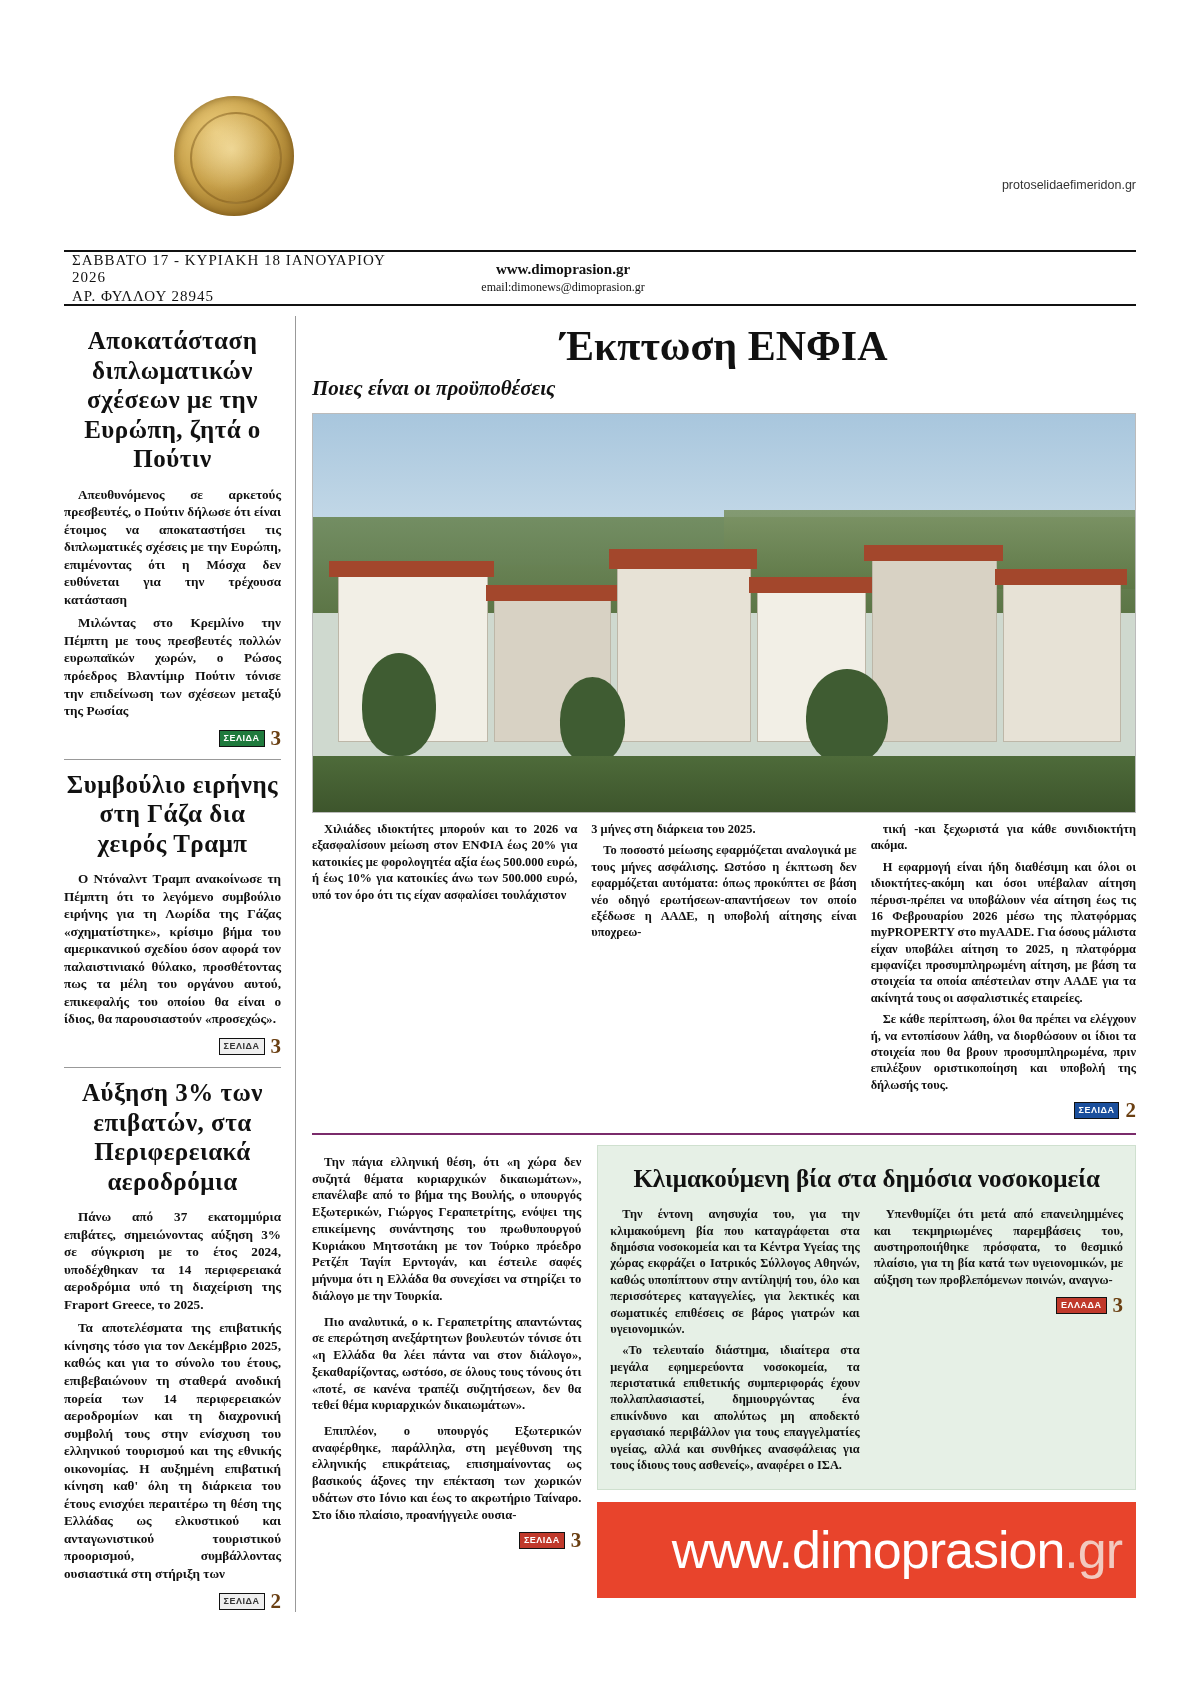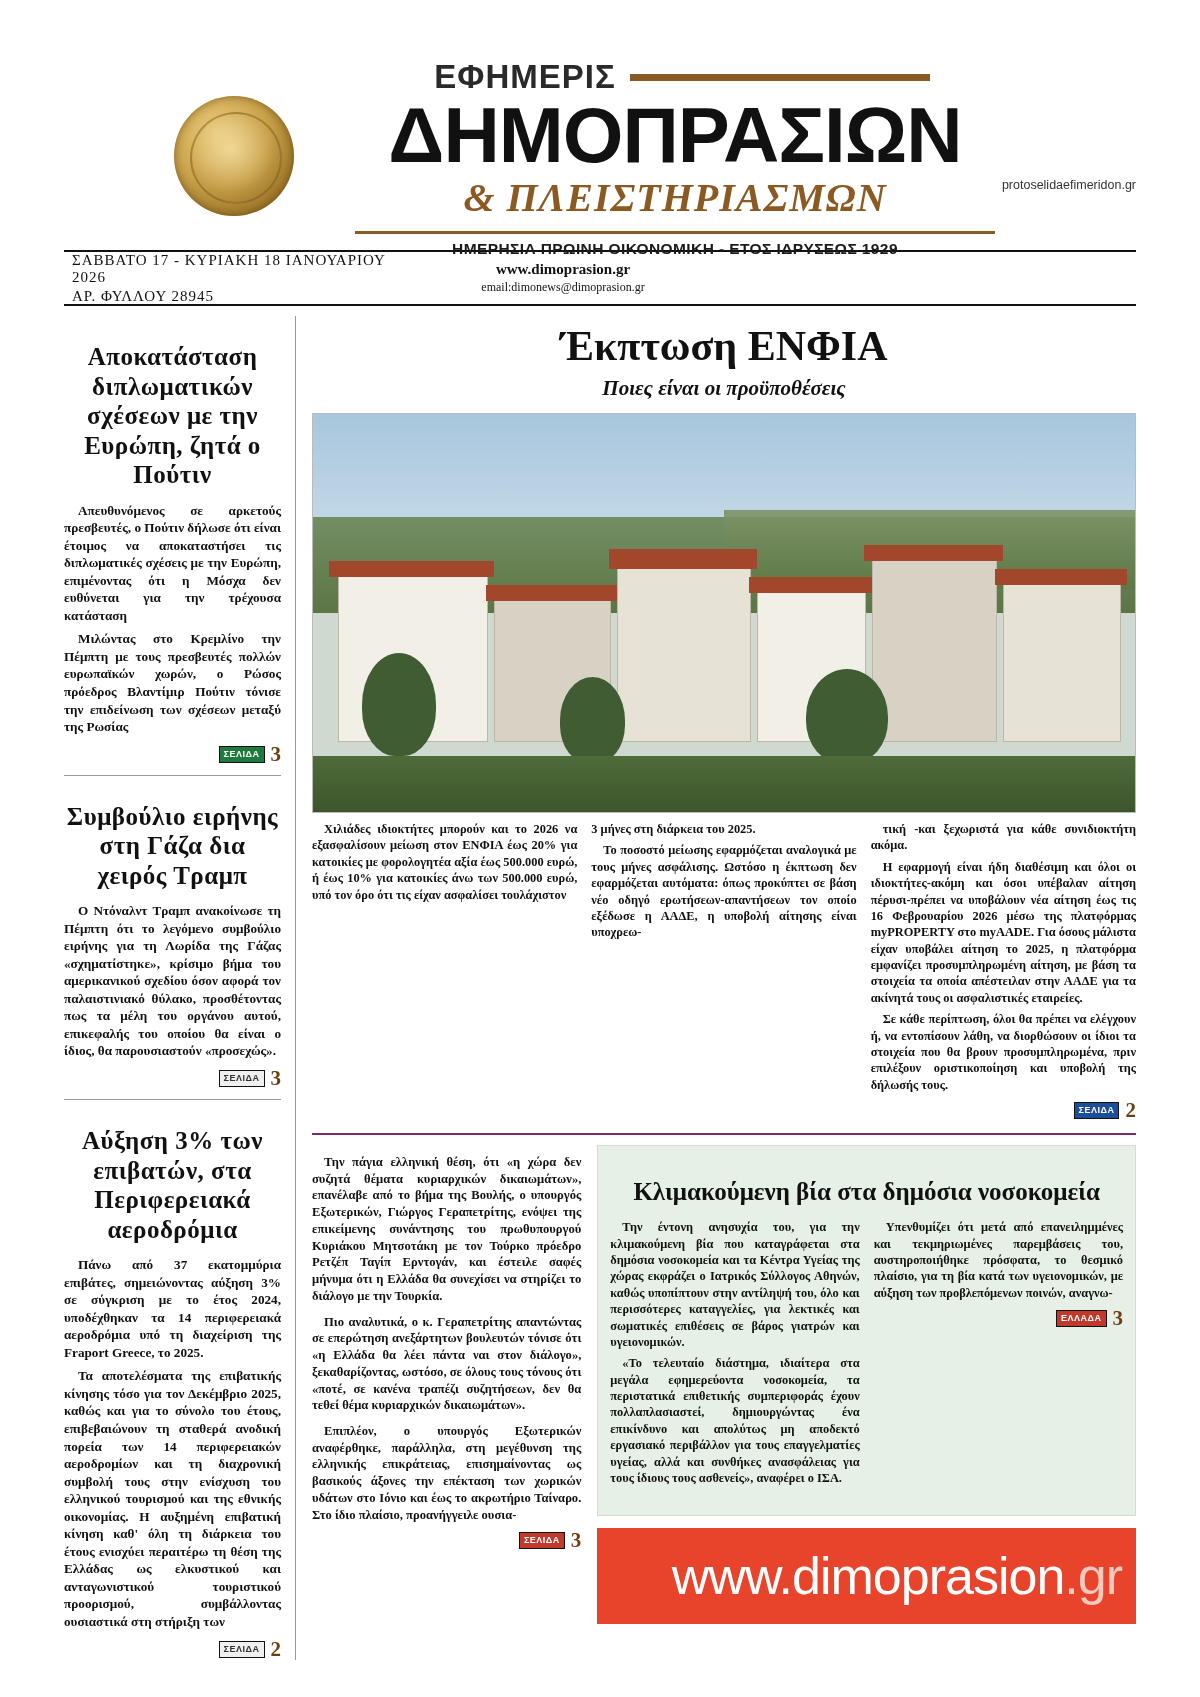--- a/index.html
+++ b/index.html
@@ -96,21 +96,21 @@
 
   
   .content{position:relative;}
   .cols{display:flex;gap:0;}
   .leftcol{width:232px;padding-right:14px;border-right:1px solid #999;box-sizing:border-box;}
   .rightzone{flex:1;padding-left:16px;}
 
   h2.side-head{
     font-family:"Liberation Serif", serif;
     font-weight:bold;font-size:25px;line-height:1.18;
-    text-align:center;margin:26px 0 12px 0;letter-spacing:.5px;
+    text-align:center;margin:10px 0 12px 0;letter-spacing:.5px;
   }
   p.body{
     font-size:13.2px;line-height:1.33;text-align:justify;
     margin:0 0 6px 0;text-indent:14px;
     font-family:"Liberation Serif", serif;
     font-weight:bold;
   }
   .sep{height:1px;background:#999;margin:10px 0 6px 0;}
 
   
@@ -126,21 +126,21 @@
   .ref .tag.grey{background:#efefef;color:#333;}
   .ref .tag.red{background:#c0392b;}
   .ref .num{font-family:"Liberation Serif", serif;font-weight:bold;font-size:21px;line-height:1;color:#6a3f12;}
 
   
   .lead-title{
     text-align:center;font-weight:bold;font-size:42px;letter-spacing:0;margin:6px 0 6px 0;
     font-family:"Liberation Serif", serif;
   }
   .lead-sub{
-    text-align:center;font-weight:bold;font-style:italic;font-size:21px;margin-bottom:12px;
+    font-weight:bold;font-style:italic;font-size:21px;margin-bottom:12px;
   }
   .photo{
     width:100%;height:400px;position:relative;overflow:hidden;border:1px solid #bbb;box-sizing:border-box;
     background:linear-gradient(#bcd4e6 0%, #cfe0ec 38%, #cfd9cf 38%, #cfd9cf 100%);
   }
   .ph-sky{position:absolute;left:0;top:0;width:100%;height:38%;
     background:linear-gradient(#a8c6dd,#cddfeb);}
   .ph-hill{position:absolute;left:0;top:26%;width:100%;height:24%;
     background:linear-gradient(#6f8a5c,#56703f);opacity:.95;}
   .ph-hill2{position:absolute;left:50%;top:24%;width:60%;height:20%;
@@ -161,21 +161,21 @@
   .mid-title{
     text-align:center;font-weight:bold;font-style:italic;font-size:31px;line-height:1.2;
     color:#111;margin:4px 0 14px 0;
   }
 
   .bottom-cols{display:flex;gap:16px;}
   .bcol{flex:1;}
   .bcol p{font-size:12.6px;line-height:1.33;text-align:justify;margin:9px 0 5px 0;text-indent:12px;font-weight:bold;}
 
   .greenbox{
-    background:#e6f0e6;border:1px solid #cfe0cf;padding:24px 12px;box-sizing:border-box;
+    background:#e6f0e6;border:1px solid #cfe0cf;padding:11px 12px;box-sizing:border-box;
   }
   .greenbox h3{
     text-align:center;font-weight:bold;font-size:25px;line-height:1.25;margin:6px 0 12px 0;
   }
   .gb-cols{display:flex;gap:14px;}
   .gb-cols p{font-size:12.4px;line-height:1.32;text-align:justify;margin:0 0 5px 0;text-indent:12px;font-weight:bold;}
 
   .banner{
     margin-top:12px;height:96px;background:#e8442c;position:relative;overflow:hidden;
   }
@@ -187,31 +187,20 @@
   .banner .txt .gr{color:#f2c9bf;}
 </style>
 </head>
 <body>
 
 <div class="page">
 
   <div class="masthead">
     <div class="coin"></div>
 
-    <div class="mast-center">
-      <div class="efimeris-row">
-        <div class="rule-brown left"></div>
-        <div class="efimeris">ΕΦΗΜΕΡΙΣ</div>
-        <div class="rule-brown"></div>
-      </div>
-      <div class="dimoprasion">ΔΗΜΟΠΡΑΣΙΩΝ</div>
-      <div class="pleistiriasmon">&amp; ΠΛΕΙΣΤΗΡΙΑΣΜΩΝ</div>
-      <div class="mast-sub-rule"></div>
-      <div class="mast-tagline">ΗΜΕΡΗΣΙΑ ΠΡΩΙΝΗ ΟΙΚΟΝΟΜΙΚΗ  -  ΕΤΟΣ ΙΔΡΥΣΕΩΣ 1929</div>
-    </div>
 
     <div class="protoselida">protoselidaefimeridon.gr</div>
   </div>
 
   <div class="infobar">
     <div class="col c1">
       <span>ΣΑΒΒΑΤΟ   17 - ΚΥΡΙΑΚΗ    18   ΙΑΝΟΥΑΡΙΟΥ   2026</span>
       <span class="l2">ΑΡ. ΦΥΛΛΟΥ  28945</span>
     </div>
     <div class="col c2">

